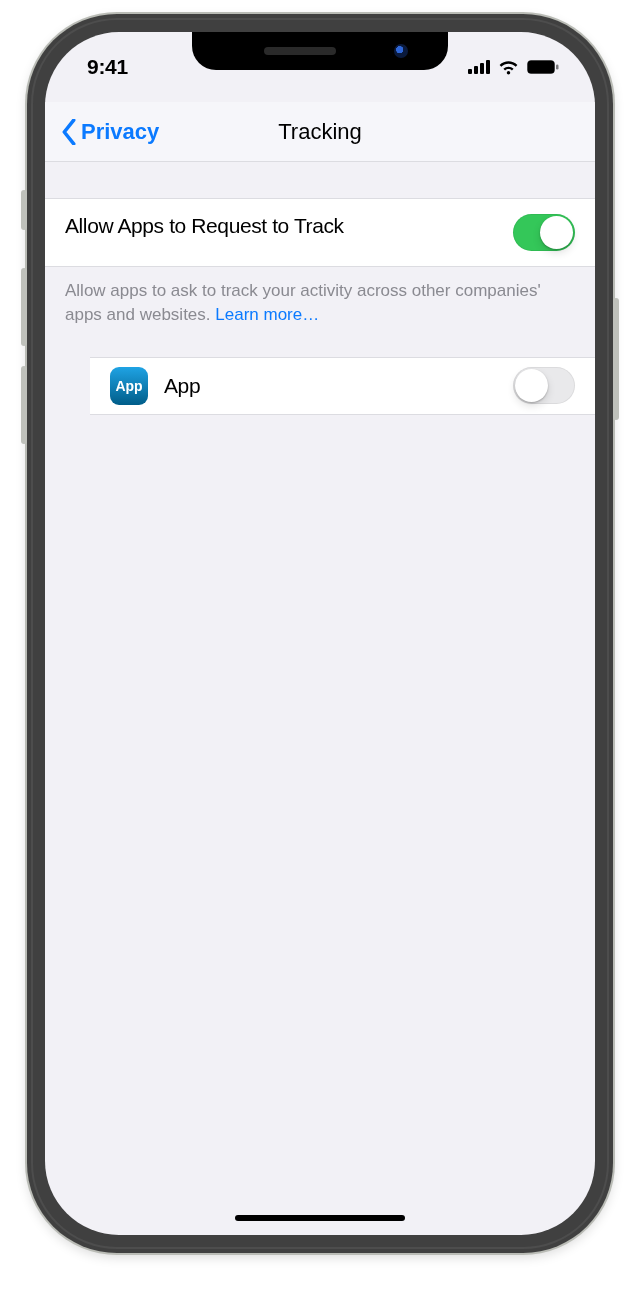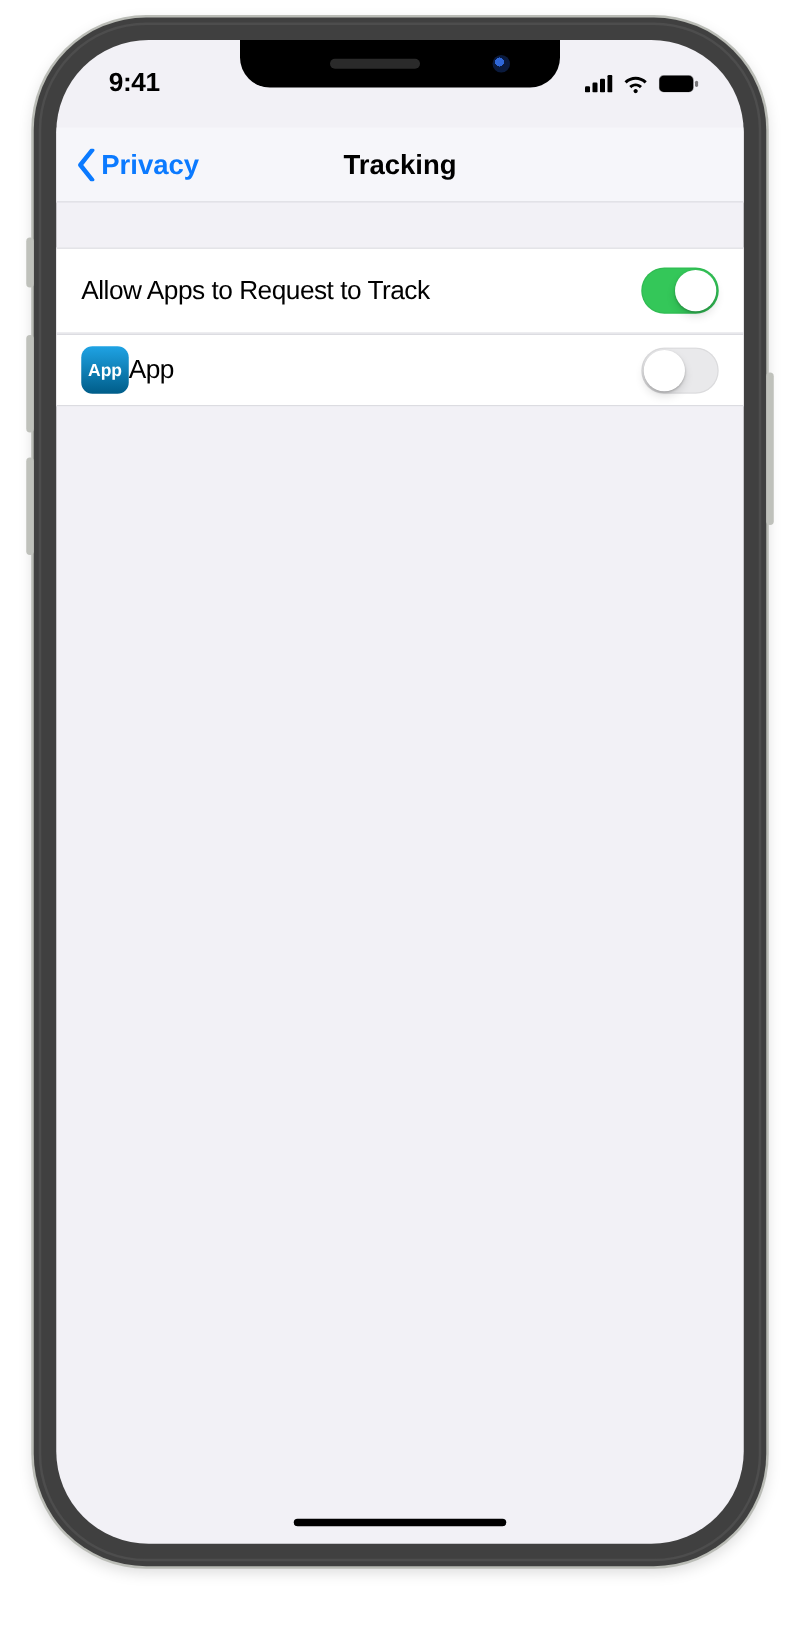--- a/index.html
+++ b/index.html
@@ -82,37 +82,37 @@
     .status-right svg{display:block;}
 
     
     .nav{
       height:60px;
       display:flex;align-items:center;justify-content:center;
       position:relative;
       background:#f6f6fa;
       border-bottom:1px solid #dcdce1;
     }
-    .nav-title{font-size:22px;font-weight:700;}
+    .nav-title{font-size:22px;font-weight:400;}
     .nav-back{
       position:absolute;left:16px;top:50%;transform:translateY(-50%);
       display:flex;align-items:center;gap:4px;
       color:#0b7aff;font-size:22px;font-weight:700;
       cursor:pointer;
     }
     .nav-back svg{width:16px;height:26px;}
 
     
     .content{padding-top:36px;}
 
     .group-row{
       background:#fff;
       border-top:1px solid #dcdce1;
       border-bottom:1px solid #dcdce1;
-      display:flex;align-items:center;justify-content:space-between;
+      display:flex;justify-content:space-between;
       padding:15px 20px;
     }
     .row-label{font-size:21px;letter-spacing:-.4px;}
     .group-footer{
       padding:12px 20px 30px 20px;
       font-size:17px;
       color:#8a8a91;
       line-height:1.4;
     }
     .group-footer a{color:#0b7aff;text-decoration:none;}
@@ -135,20 +135,22 @@
     .toggle.off{background:#e9e9eb;}
     .toggle.off .knob{left:2px;}
 
     
     .app-row{
       background:#fff;
       border-top:1px solid #dcdce1;
       border-bottom:1px solid #dcdce1;
       display:flex;align-items:center;
       padding:9px 20px;
+      gap:16px;
+      margin-left:45px;
     }
     .app-icon{
       width:38px;height:38px;border-radius:9px;
       background:linear-gradient(180deg,#1fa3e4 0%,#005d89 100%);
       display:flex;align-items:center;justify-content:center;
       color:#fff;font-weight:600;font-size:14px;
     }
     .app-row .row-label{flex:1;}
 
     
@@ -210,20 +212,23 @@
 
     <div class="content">
 
       <div class="group-row">
         <span class="row-label">Allow Apps to Request to Track</span>
         <div class="toggle on" id="toggle-allow">
           <span class="knob"></span>
         </div>
       </div>
 
+      <div class="group-footer">
+        <span>Allow apps to ask to track your activity across other companies' apps and websites. </span><a href="#">Learn more…</a>
+      </div>
 
       <div class="app-row">
         <div class="app-icon">
           <span>App</span>
         </div>
         <span class="row-label">App</span>
         <div class="toggle off" id="toggle-app">
           <span class="knob"></span>
         </div>
       </div>

